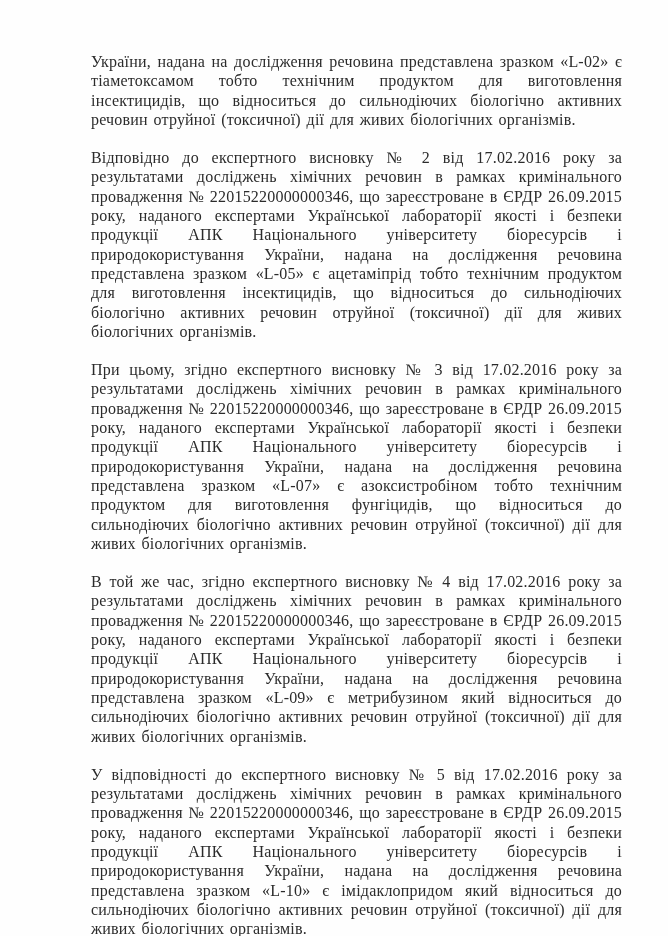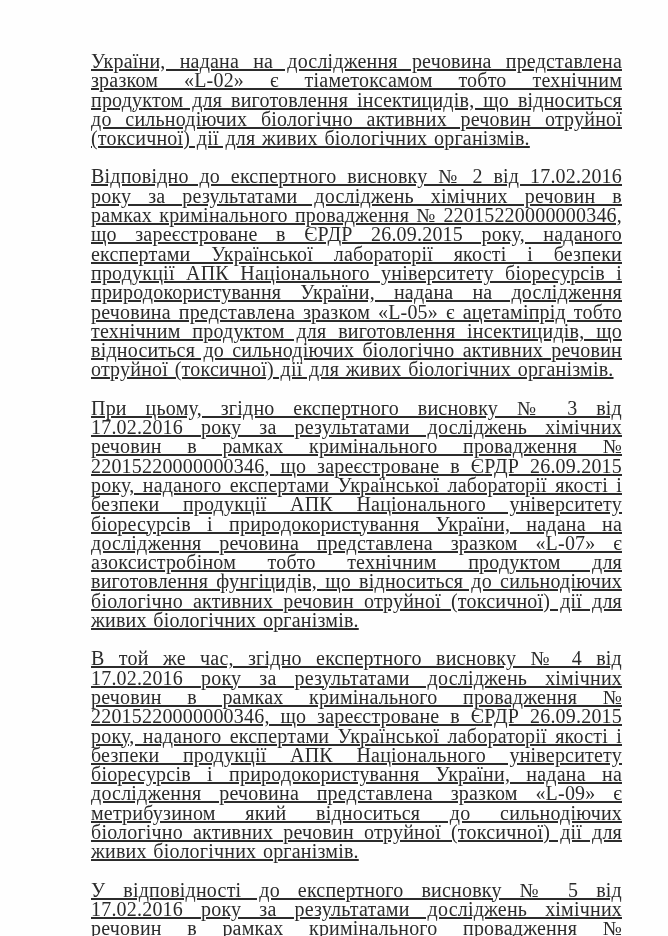--- a/index.html
+++ b/index.html
@@ -16,26 +16,25 @@
   .page {
     box-sizing: border-box;
     width: 668px;
     height: 936px;
     background: #fefefe;
     padding: 52px 46px 40px 91px;
     color: #2b2b2b;
   }
   .para {
     margin: 0 0 19px 0;
-    font-size: 20px;
+    font-size: 16px;
     line-height: 19.3px;
     text-align: justify;
     letter-spacing: 0.2px;
     word-spacing: 1.5px;
-    text-decoration: underline;
     -webkit-font-smoothing: antialiased;
   }
   .para:last-child {
     margin-bottom: 0;
   }
 </style>
 </head>
 <body>
 
 <div class="page">

